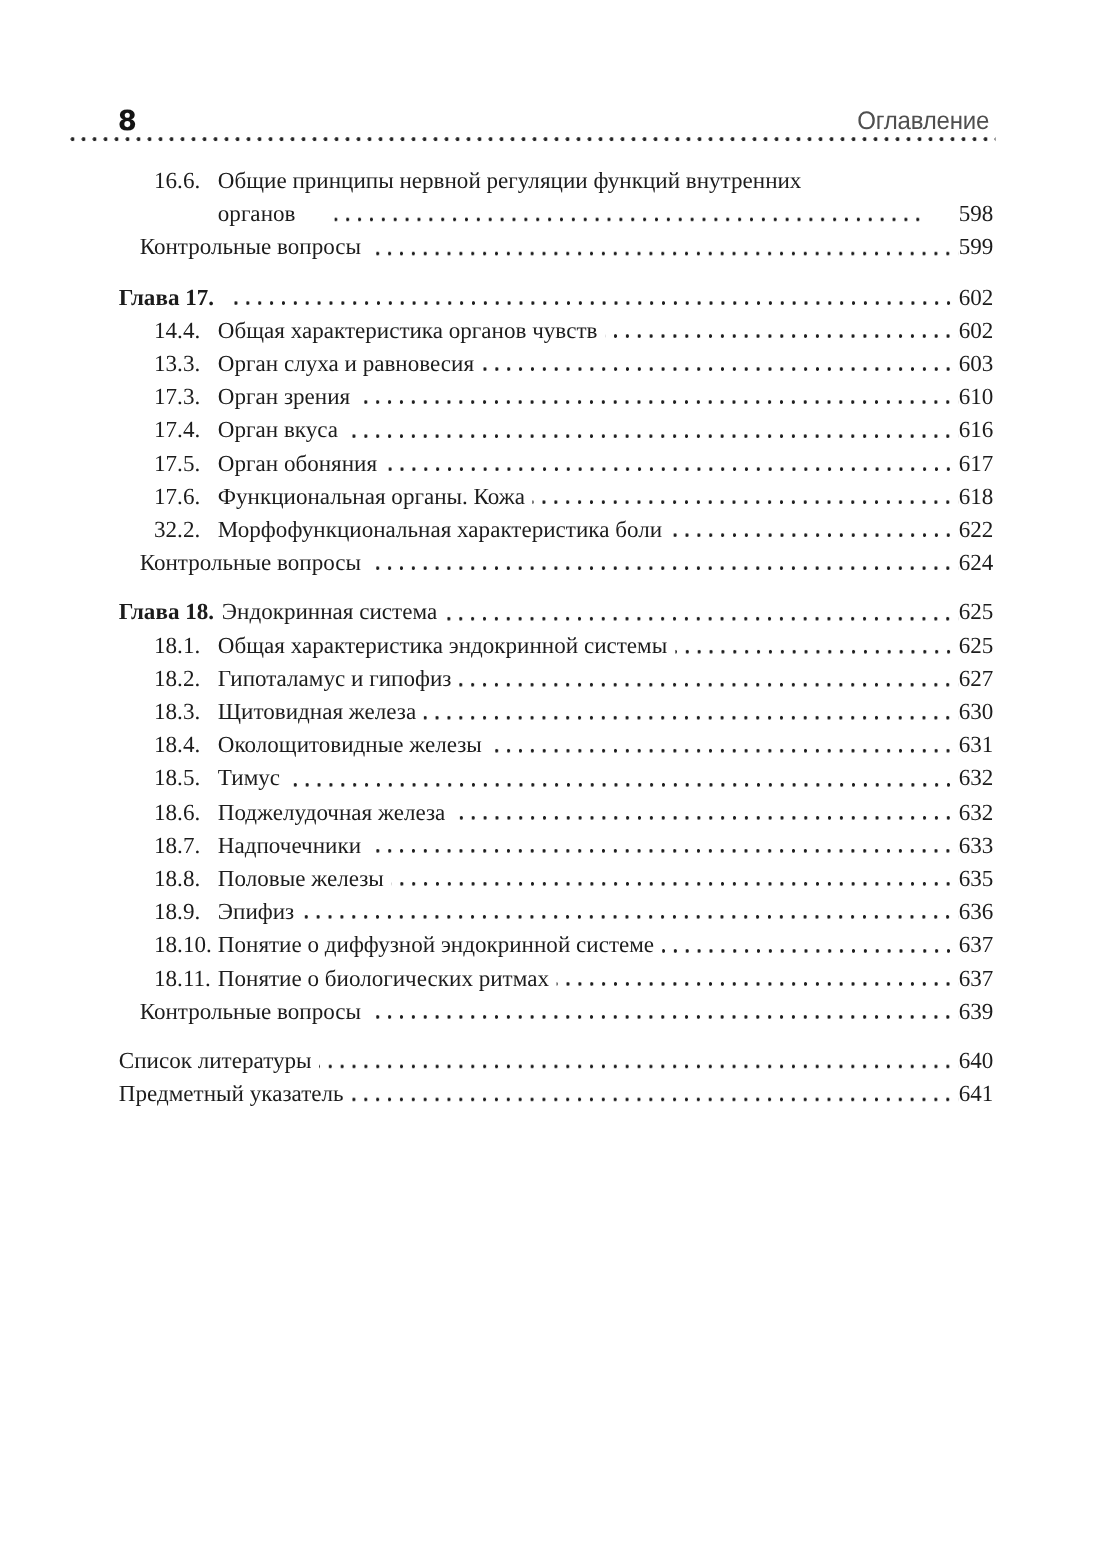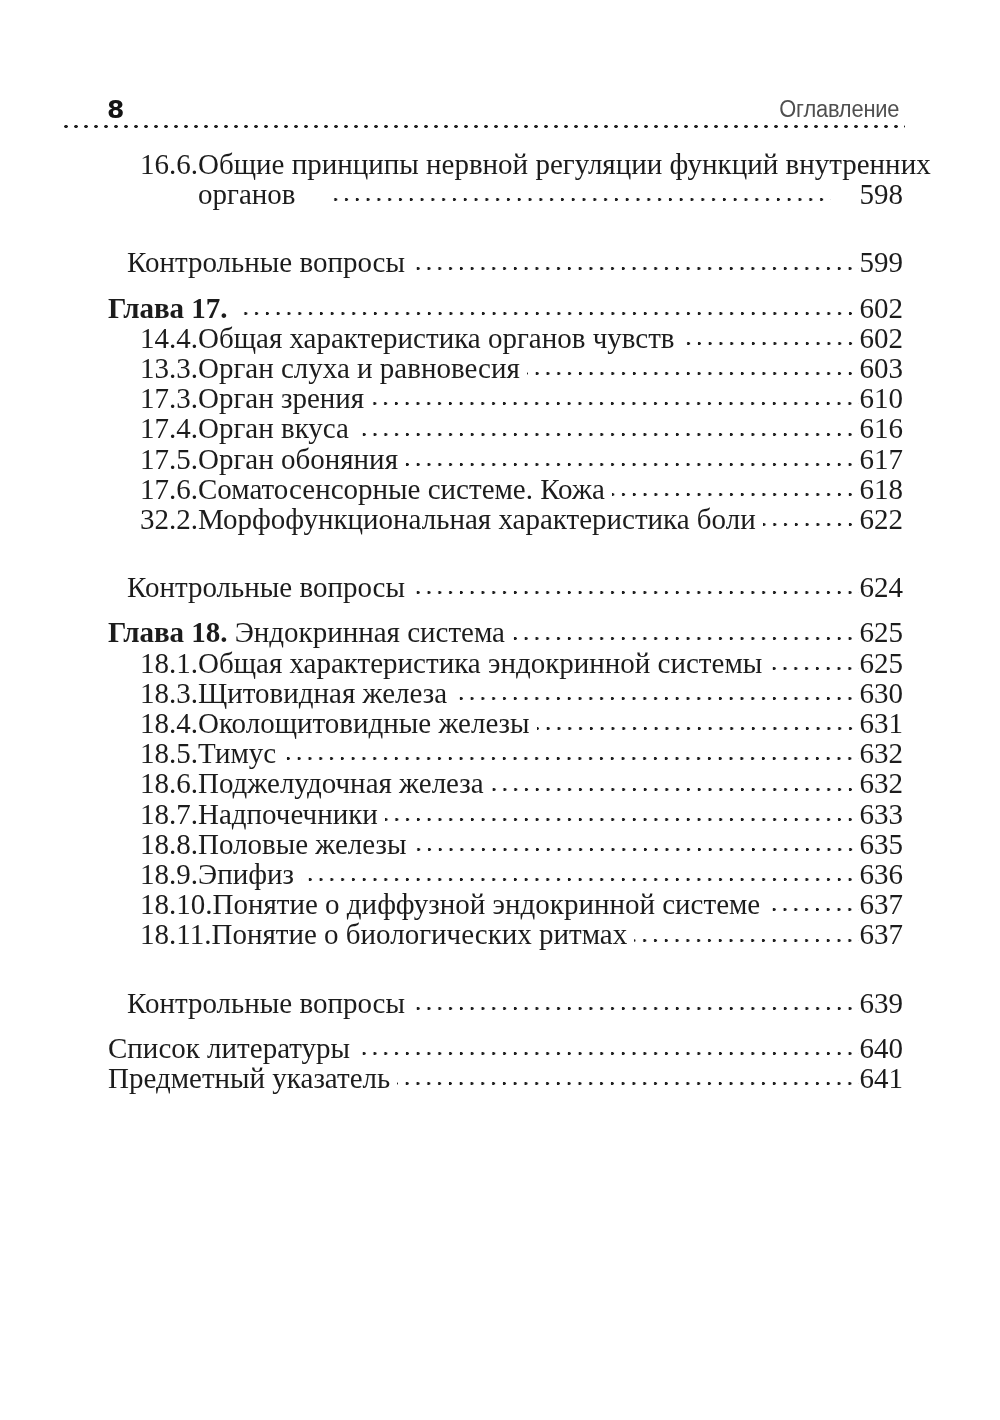--- a/index.html
+++ b/index.html
@@ -58,31 +58,31 @@
     background-size: 10px 7px;
     background-repeat: repeat-x;
   }
 
   
   .toc {
     position: absolute;
     left: 108px;
     right: 97px;
     top: 149px;
-    font-size: 29px;
+    font-size: 21px;
     line-height: 30.2px;
   }
   .row {
     display: flex;
     align-items: baseline;
     white-space: nowrap;
   }
   .row.gap { margin-top: 15px; }
   .row.section { padding-left: 32px; }
-  .row.plain   { padding-left: 19px; margin-top: 38px; }
+  .row.plain   { padding-left: 19px; }
   .row.cont    { padding-left: 90px; gap: 28px; }
   .num {
     flex: none;
     min-width: 58px;
   }
   .chapnum {
     flex: none;
     font-weight: bold;
     margin-right: 7px;
     text-align: center;
@@ -161,21 +161,21 @@
         <span class="pageref">616</span>
       </div>
       <div class="row section">
         <span class="num">17.5.</span>
         <span class="label">Орган обоняния</span>
         <span class="leader"></span>
         <span class="pageref">617</span>
       </div>
       <div class="row section">
         <span class="num">17.6.</span>
-        <span class="label">Соматосенсорные системе. Кожа</span>
+        <span class="label">Функциональная органы. Кожа</span>
         <span class="leader"></span>
         <span class="pageref">618</span>
       </div>
       <div class="row section">
         <span class="num">32.2.</span>
         <span class="label">Морфофункциональная характеристика боли</span>
         <span class="leader"></span>
         <span class="pageref">622</span>
       </div>
       <div class="row plain">
@@ -189,20 +189,26 @@
         <span class="leader"></span>
         <span class="pageref">625</span>
       </div>
       <div class="row section">
         <span class="num">18.1.</span>
         <span class="label">Общая характеристика эндокринной системы</span>
         <span class="leader"></span>
         <span class="pageref">625</span>
       </div>
       <div class="row section">
+        <span class="num">18.2.</span>
+        <span class="label">Гипоталамус и гипофиз</span>
+        <span class="leader"></span>
+        <span class="pageref">627</span>
+      </div>
+      <div class="row section">
         <span class="num">18.3.</span>
         <span class="label">Щитовидная железа</span>
         <span class="leader"></span>
         <span class="pageref">630</span>
       </div>
       <div class="row section">
         <span class="num">18.4.</span>
         <span class="label">Околощитовидные железы</span>
         <span class="leader"></span>
         <span class="pageref">631</span>

